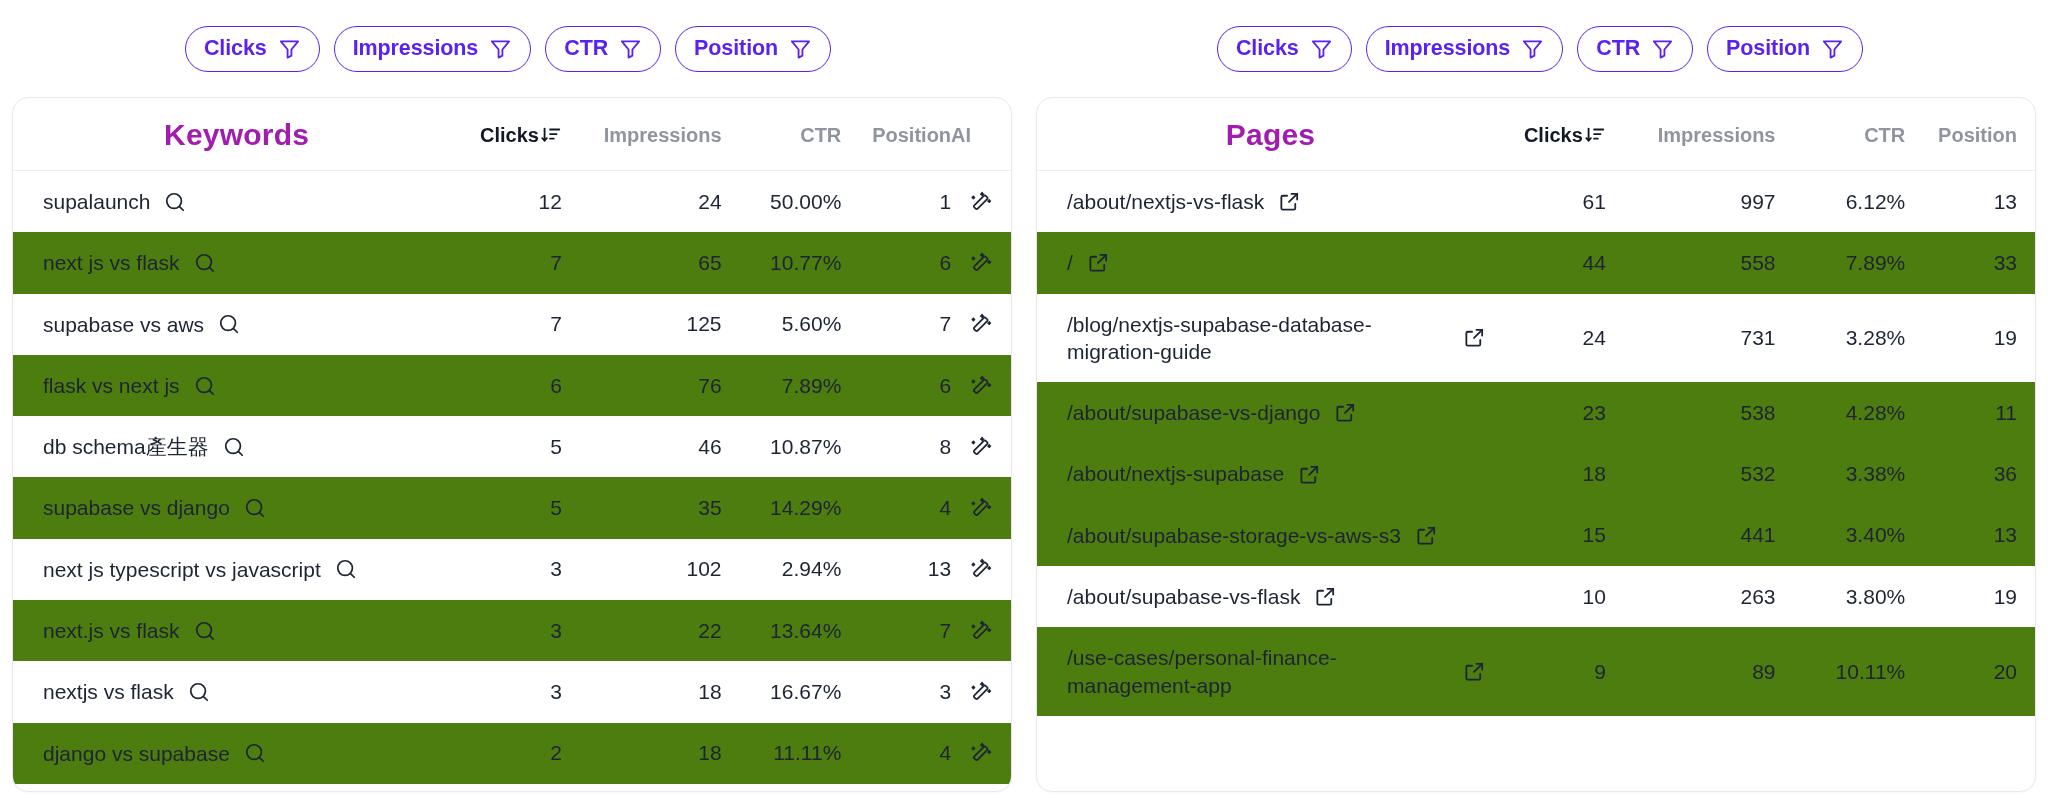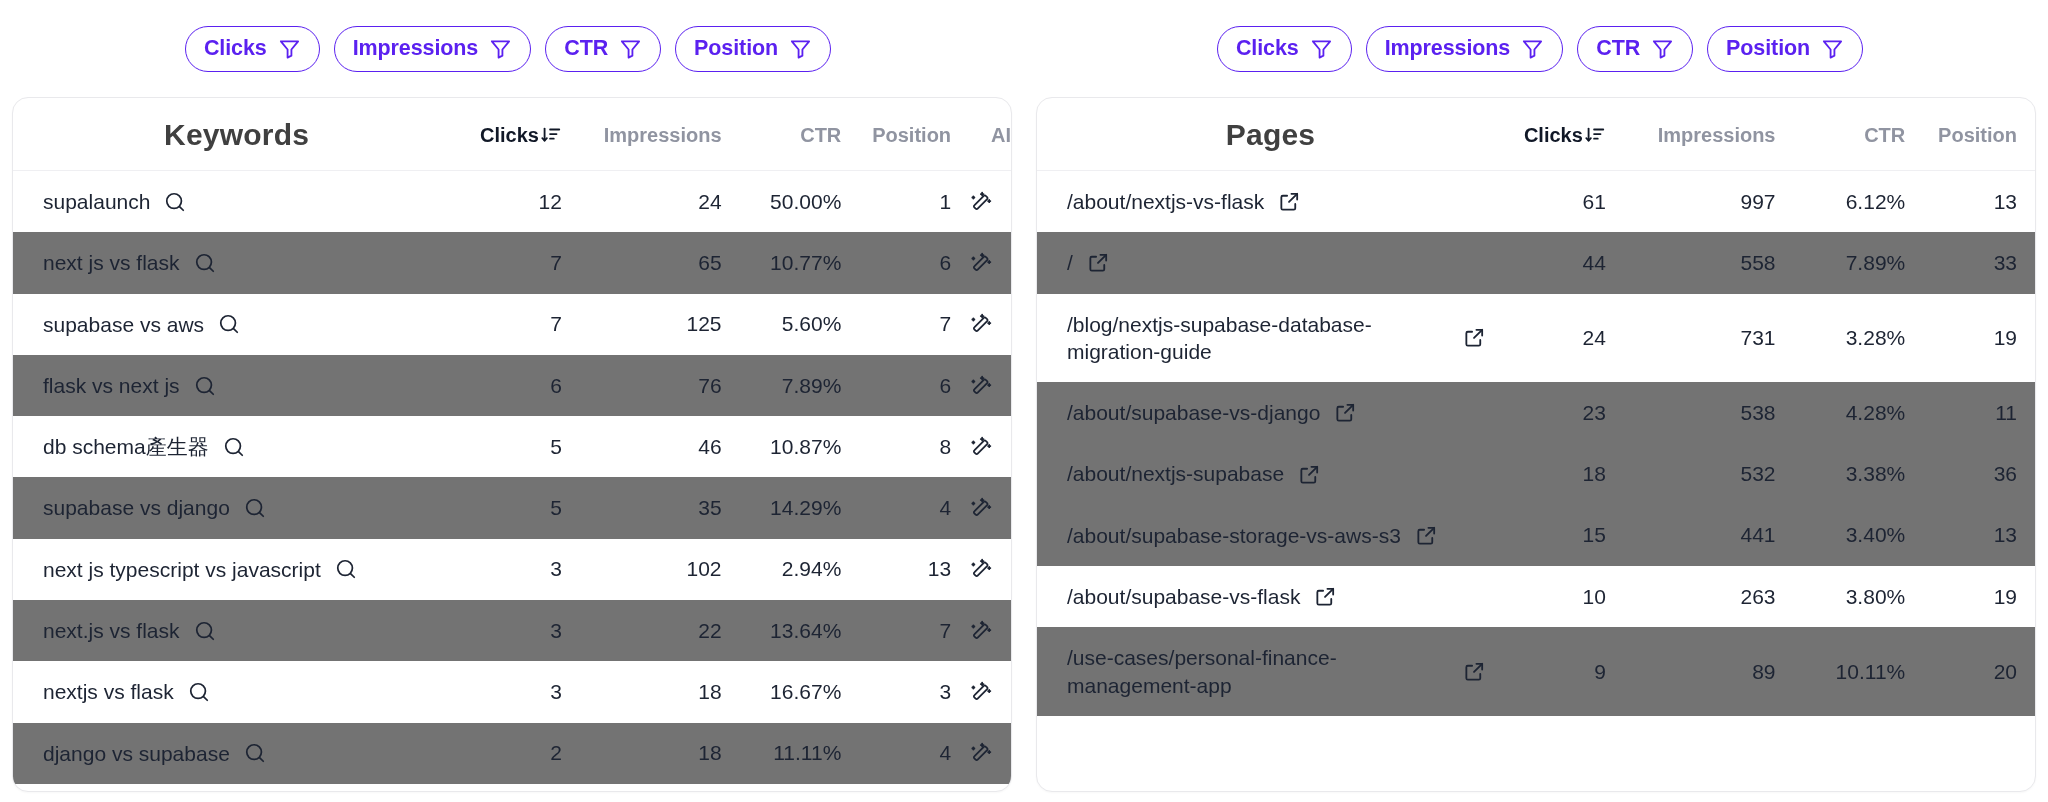--- a/index.html
+++ b/index.html
@@ -87,47 +87,47 @@
     font-weight: 700;
     color: #9094A1;
     padding: 20px 0 18px 0;
     text-align: right;
     vertical-align: middle;
     border-bottom: 1px solid #EFEFF2;
     white-space: nowrap;
   }
   thead th.title-cell {
     font-size: 30px;
-    color: #404040;
+    color: #a21caf;
     text-align: center;
     font-weight: 700;
     letter-spacing: 0.2px;
     padding-left: 18px;
   }
   thead th.sorted {
     color: #111827;
   }
   .th-inner {
     display: inline-flex;
     align-items: center;
     gap: 1px;
     justify-content: flex-end;
   }
   th.pad-r { padding-right: 18px; }
-  th.ai-col { text-align: right; padding-right: 0; }
+  th.ai-col { text-align: left; padding-right: 0; }
 
   tbody td {
     font-size: 21px;
     color: #1D2433;
     padding: 17px 0;
     text-align: right;
     vertical-align: middle;
     white-space: nowrap;
   }
-  tbody tr.alt { background: #737373; }
+  tbody tr.alt { background: #4d7c0f; }
   tbody td.label-cell {
     text-align: left;
     padding-left: 18px;
     white-space: normal;
     word-break: break-word;
     line-height: 1.3;
   }
   td.pad-r { padding-right: 18px; }
   td.ai-cell { text-align: center; padding-right: 0; }
 

